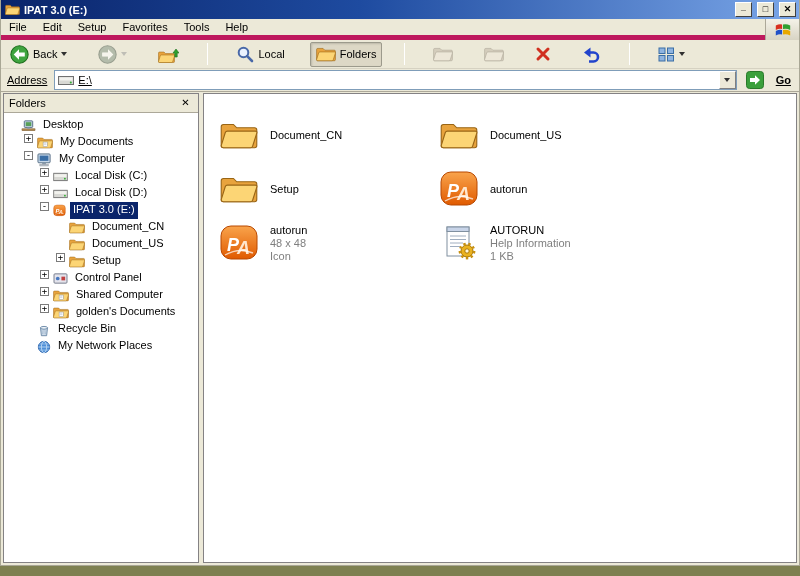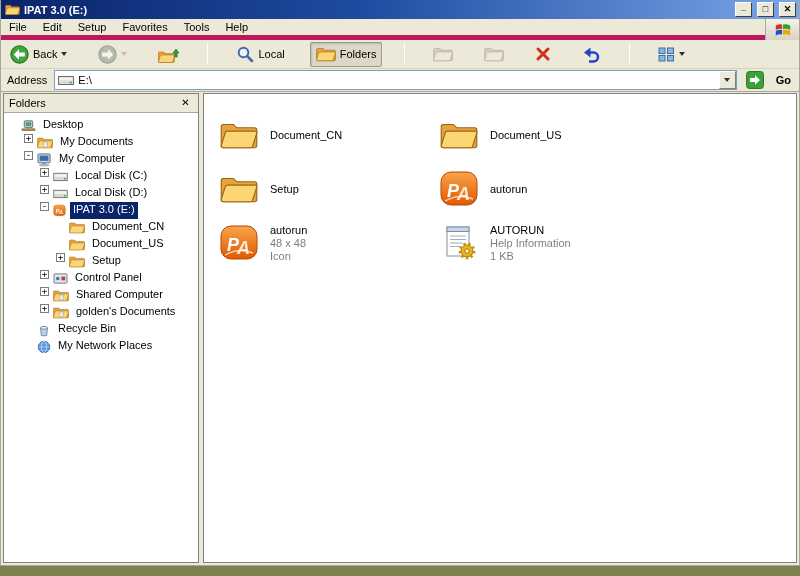--- a/index.html
+++ b/index.html
@@ -38,21 +38,21 @@
   .tbtn.pressed { background:#DDD8C6; border:1px solid #9C9A8C;
                   box-shadow:inset 1px 1px 2px rgba(0,0,0,.15); }
   .tbtn.disabled { filter:grayscale(.85) brightness(1.08); opacity:.55; }
   .tsep { width:1px; height:22px; background:#C9C5B2; border-right:1px solid #FFFFFF; margin:0 3px; }
   .chev { width:0; height:0; border-left:3px solid transparent; border-right:3px solid transparent;
           border-top:4px solid #303030; }
   .tbtn.disabled .chev { border-top-color:#909090; }
 
   
   .addressbar { height:23px; flex:none; display:flex; align-items:center; gap:5px;
-                padding:1px 4px; background:#ECE9D8; border-bottom:1px solid #ACA899; }
+                padding:1px 4px; background:#ECE9D8; border-bottom:1px solid #ACA899;text-decoration:underline; }
   .addr-label { padding:0 2px; color:#000; }
   .addr-combo { flex:1; height:20px; background:#FFFFFF; border:1px solid #7F9DB9;
                 display:flex; align-items:center; gap:4px; padding-left:3px; }
   .addr-text { flex:1; }
   .addr-drop { width:17px; height:18px; background:#ECE9D8;
                border:1px solid; border-color:#FFFFFF #808080 #808080 #FFFFFF;
                display:flex; align-items:center; justify-content:center; }
   .go-btn { display:flex; align-items:center; gap:12px; padding:0 4px; height:21px; font-weight:bold; }
 
   

